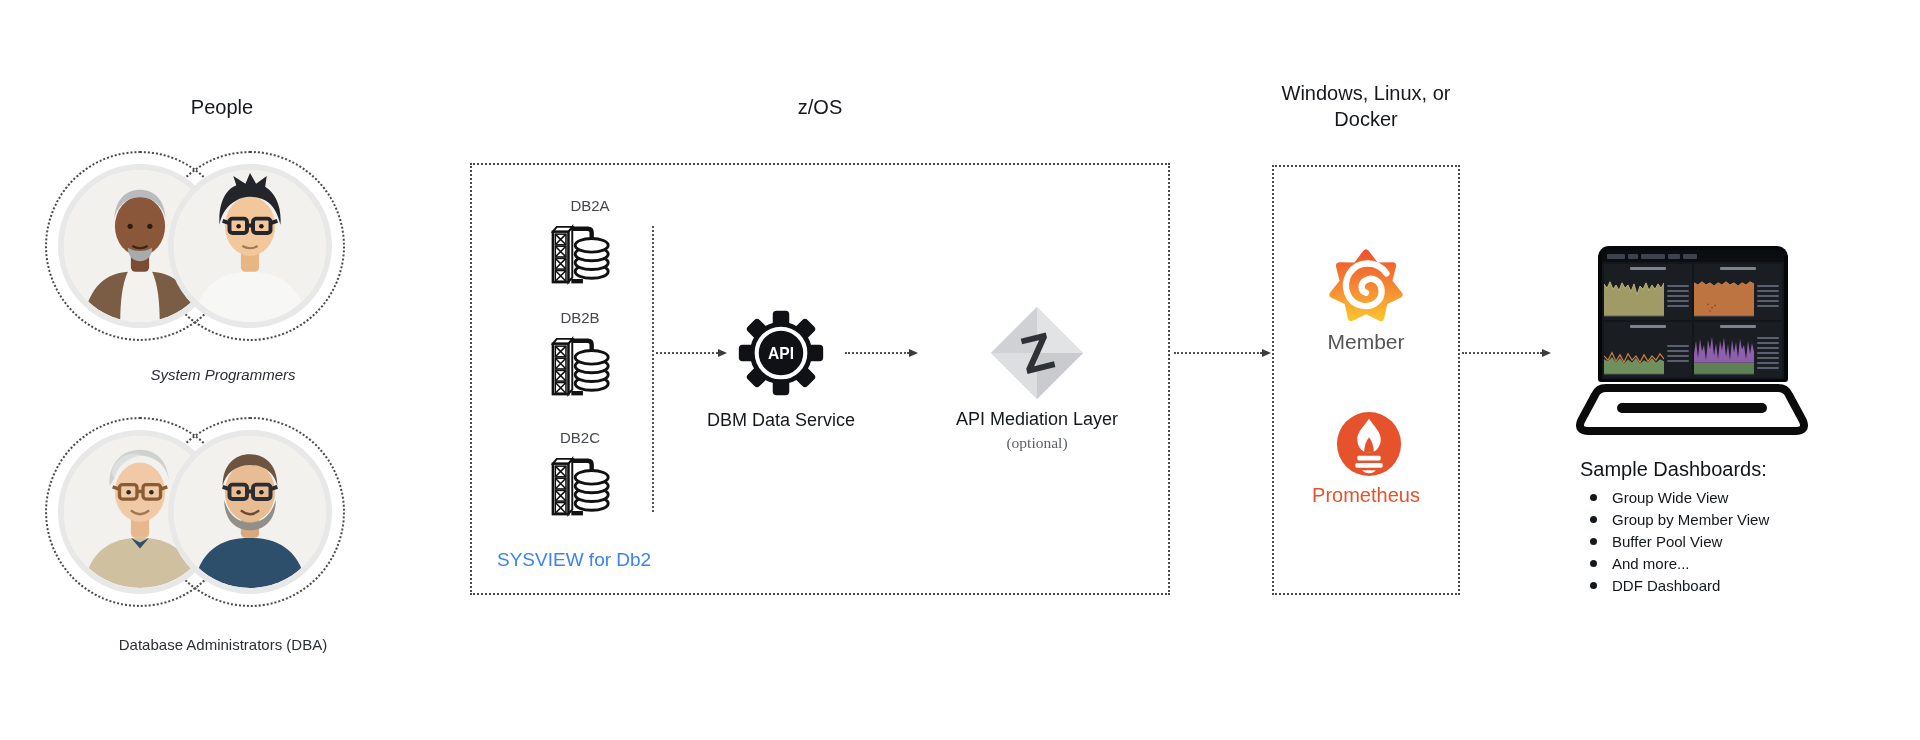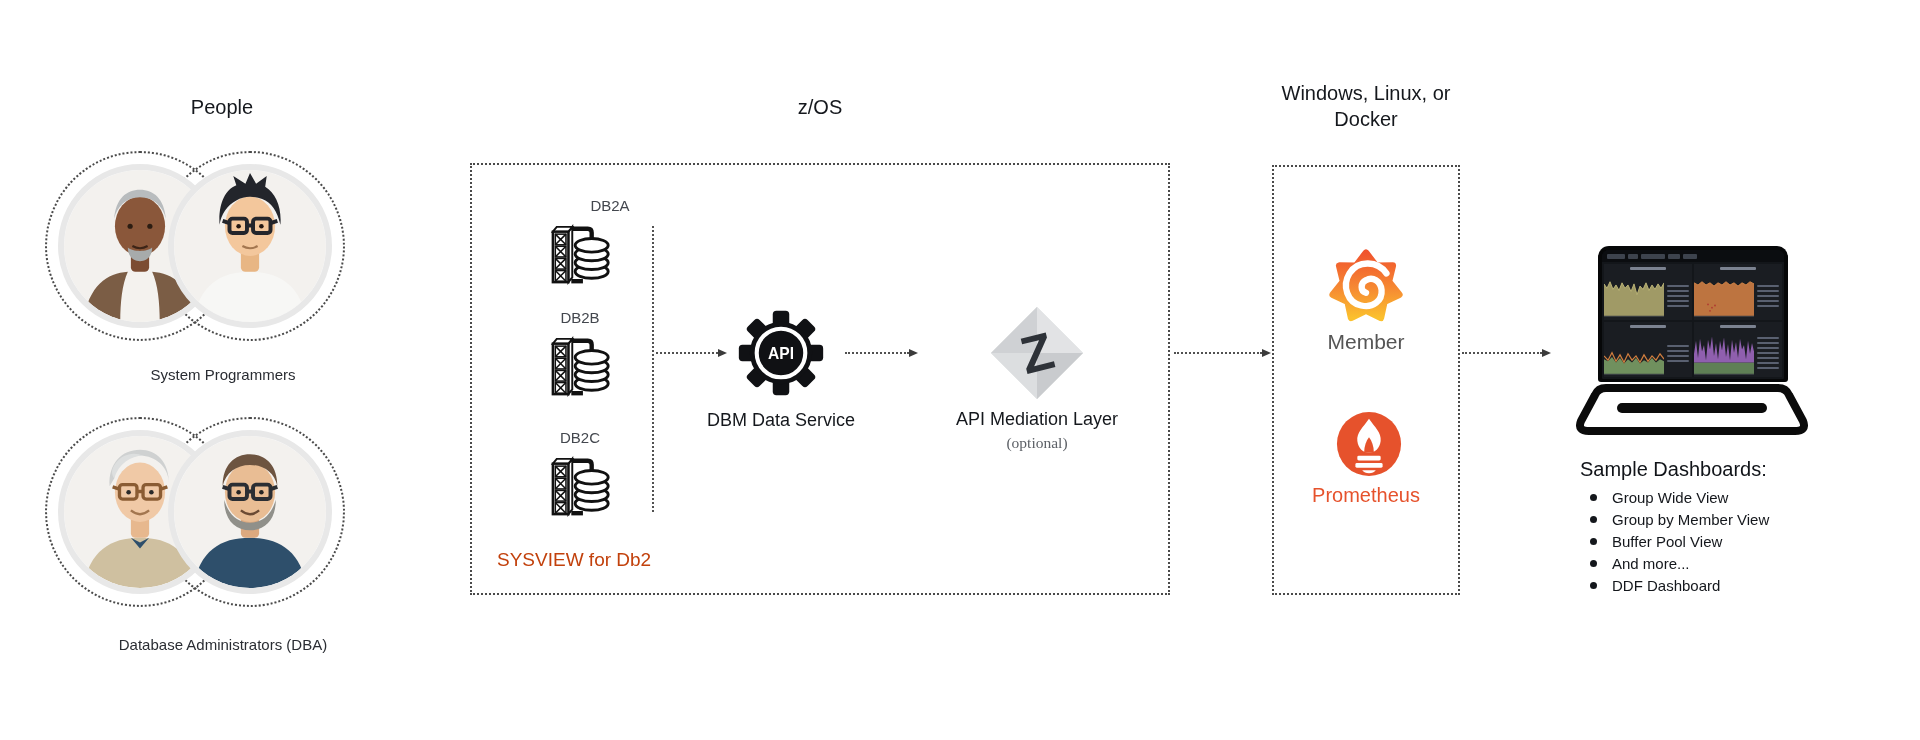--- a/index.html
+++ b/index.html
@@ -8,21 +8,21 @@
   .abs{position:absolute;}
   .sec-title{font-size:20px;line-height:26px;color:#15181d;text-align:center;font-weight:400;}
   .dotted-box{border:2px dotted #4a4a4a;box-sizing:border-box;}
   .dotted-circle{border:2px dotted #4a4a4a;border-radius:50%;box-sizing:border-box;background:transparent;}
   .avatar-circle{border-radius:50%;background:#f6f6f6;border:6px solid #e8e8e8;overflow:hidden;box-sizing:border-box;}
   .avatar-circle svg{display:block;width:100%;height:100%;}
   .group-label{font-size:15px;color:#2a2d33;text-align:center;}
   .db-label{font-size:15px;color:#43474e;text-align:center;}
   .node-label{font-size:18px;color:#15181d;font-weight:500;text-align:center;}
   .sub-label{font-size:15.5px;color:#5d6167;font-weight:400;text-align:center;}
-  .sysview-label{font-size:19px;color:#c2410c;font-weight:500;}
+  .sysview-label{font-size:19px;color:#3b82f6;font-weight:500;}
   .brand-label{text-align:center;font-weight:500;}
   .arrow-h{border-top:2px dotted #515151;height:0;}
   .arrow-h::after{content:'';position:absolute;right:-9px;top:-5px;width:0;height:0;
      border-left:9px solid #3b3b3b;border-top:4px solid transparent;border-bottom:4px solid transparent;}
   .vline{border-left:2px dotted #515151;width:0;}
   
   .dash-title{font-size:20px;font-weight:500;color:#111419;}
   .dash-item{display:flex;align-items:center;height:22px;font-size:15px;color:#14171c;}
   .dash-bullet{width:7px;height:7px;border-radius:50%;background:#14171c;margin:0 15px 0 10px;flex:0 0 auto;}
   
@@ -90,21 +90,21 @@
             <rect x="52" y="32" width="11.5" height="9.5" rx="2"></rect>
             <path d="M48 36.5 h4 M36.5 35 l-4.5 -1.5 M63.5 35 l4.5 -1.5"></path>
           </g>
           <circle cx="42.5" cy="37" r="1.5" fill="#221712"></circle>
             <circle cx="57.5" cy="37" r="1.5" fill="#221712"></circle>
           <path d="M45,50 Q50,53 55,50" stroke="#a3764f" stroke-width="1.4" fill="none"></path>
         </g>
       </svg>
     </div>
   </div>
-  <div class="abs group-label" style="left:73px;top:366px;width:300px;">System Programmers</div>
+  <div class="abs group-label" style="left:73px;top:366px;width:300px;font-style:italic;">System Programmers</div>
 
   <div class="abs" style="left:45px;top:417px;width:300px;height:190px;">
     <div class="abs dotted-circle" style="left:0;top:0;width:190px;height:190px;"></div>
     <div class="abs dotted-circle" style="left:110px;top:0;width:190px;height:190px;"></div>
     <div class="abs avatar-circle" style="left:13px;top:13px;width:164px;height:164px;">
       <svg viewBox="0 0 100 100">
         <defs>
             <clipPath id="av3">
               <circle cx="50" cy="50" r="50"></circle>
             </clipPath>
@@ -151,21 +151,21 @@
             <circle cx="57.5" cy="37" r="1.5" fill="#242424"></circle>
           <path d="M44,49 Q50,54 56,49" stroke="#6b4a33" stroke-width="1.5" fill="none"></path>
         </g>
       </svg>
     </div>
   </div>
   <div class="abs group-label" style="left:73px;top:636px;width:300px;">Database Administrators (DBA)</div>
 
   <div class="abs dotted-box" style="left:470px;top:163px;width:700px;height:432px;"></div>
 
-  <div class="abs db-label" style="left:560px;top:197px;width:100px;">DB2A</div>
+  <div class="abs db-label" style="left:540px;top:197px;width:100px;">DB2A</div>
   <svg class="abs" style="left:548px;top:220px;width:66px;height:70px;" viewBox="0 0 68 72">
     <path d="M24 9 H41 Q45 9 45 13 V19" fill="none" stroke="#111" stroke-width="4.5"></path>
     <path d="M24 63 H36" fill="none" stroke="#111" stroke-width="4.5"></path>
     <polygon points="21,12 25,7 25,59 21,64" fill="#fff" stroke="#111" stroke-width="2"></polygon>
     <polygon points="5,12 9,7 25,7 21,12" fill="#fff" stroke="#111" stroke-width="2"></polygon>
     <rect x="5" y="12" width="16" height="52" fill="#fff" stroke="#111" stroke-width="2.5"></rect>
     <g stroke="#111" stroke-width="1.6" fill="none">
       <rect x="7.5" y="14.5" width="11" height="11"></rect>
         <path d="M7.5 14.5 l11 11 M18.5 14.5 l-11 11"></path>
       <rect x="7.5" y="27" width="11" height="11"></rect>

